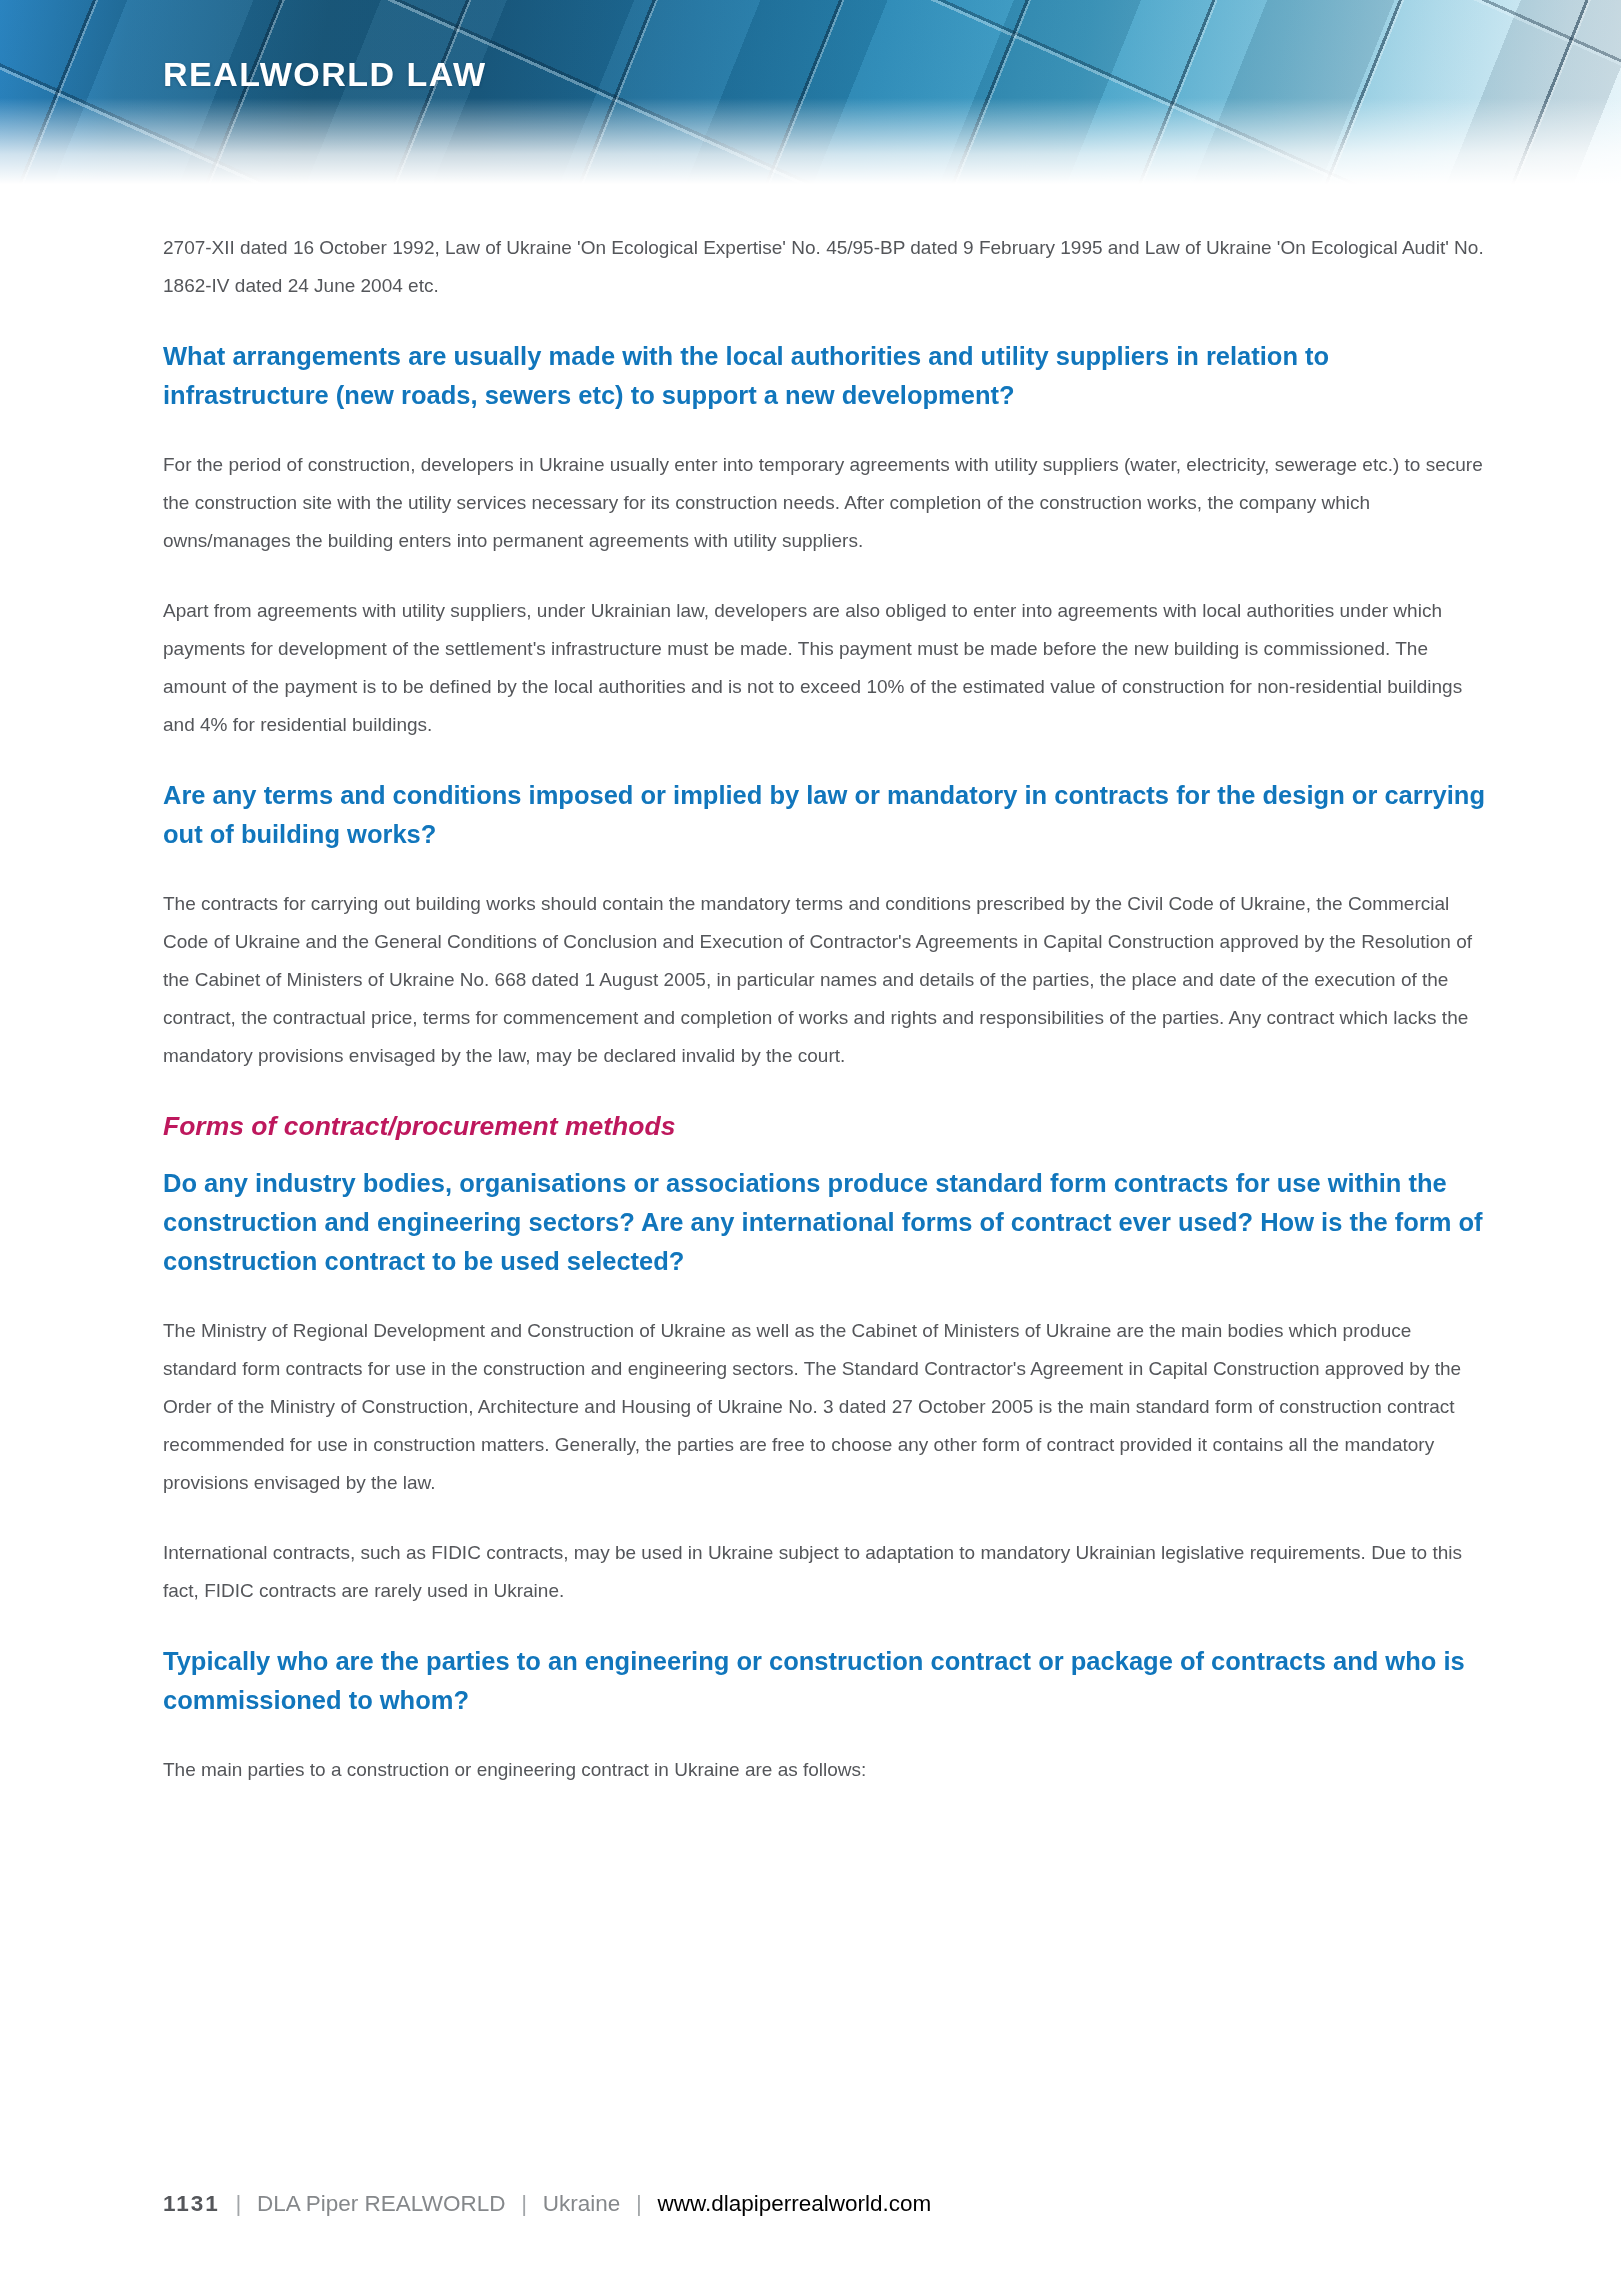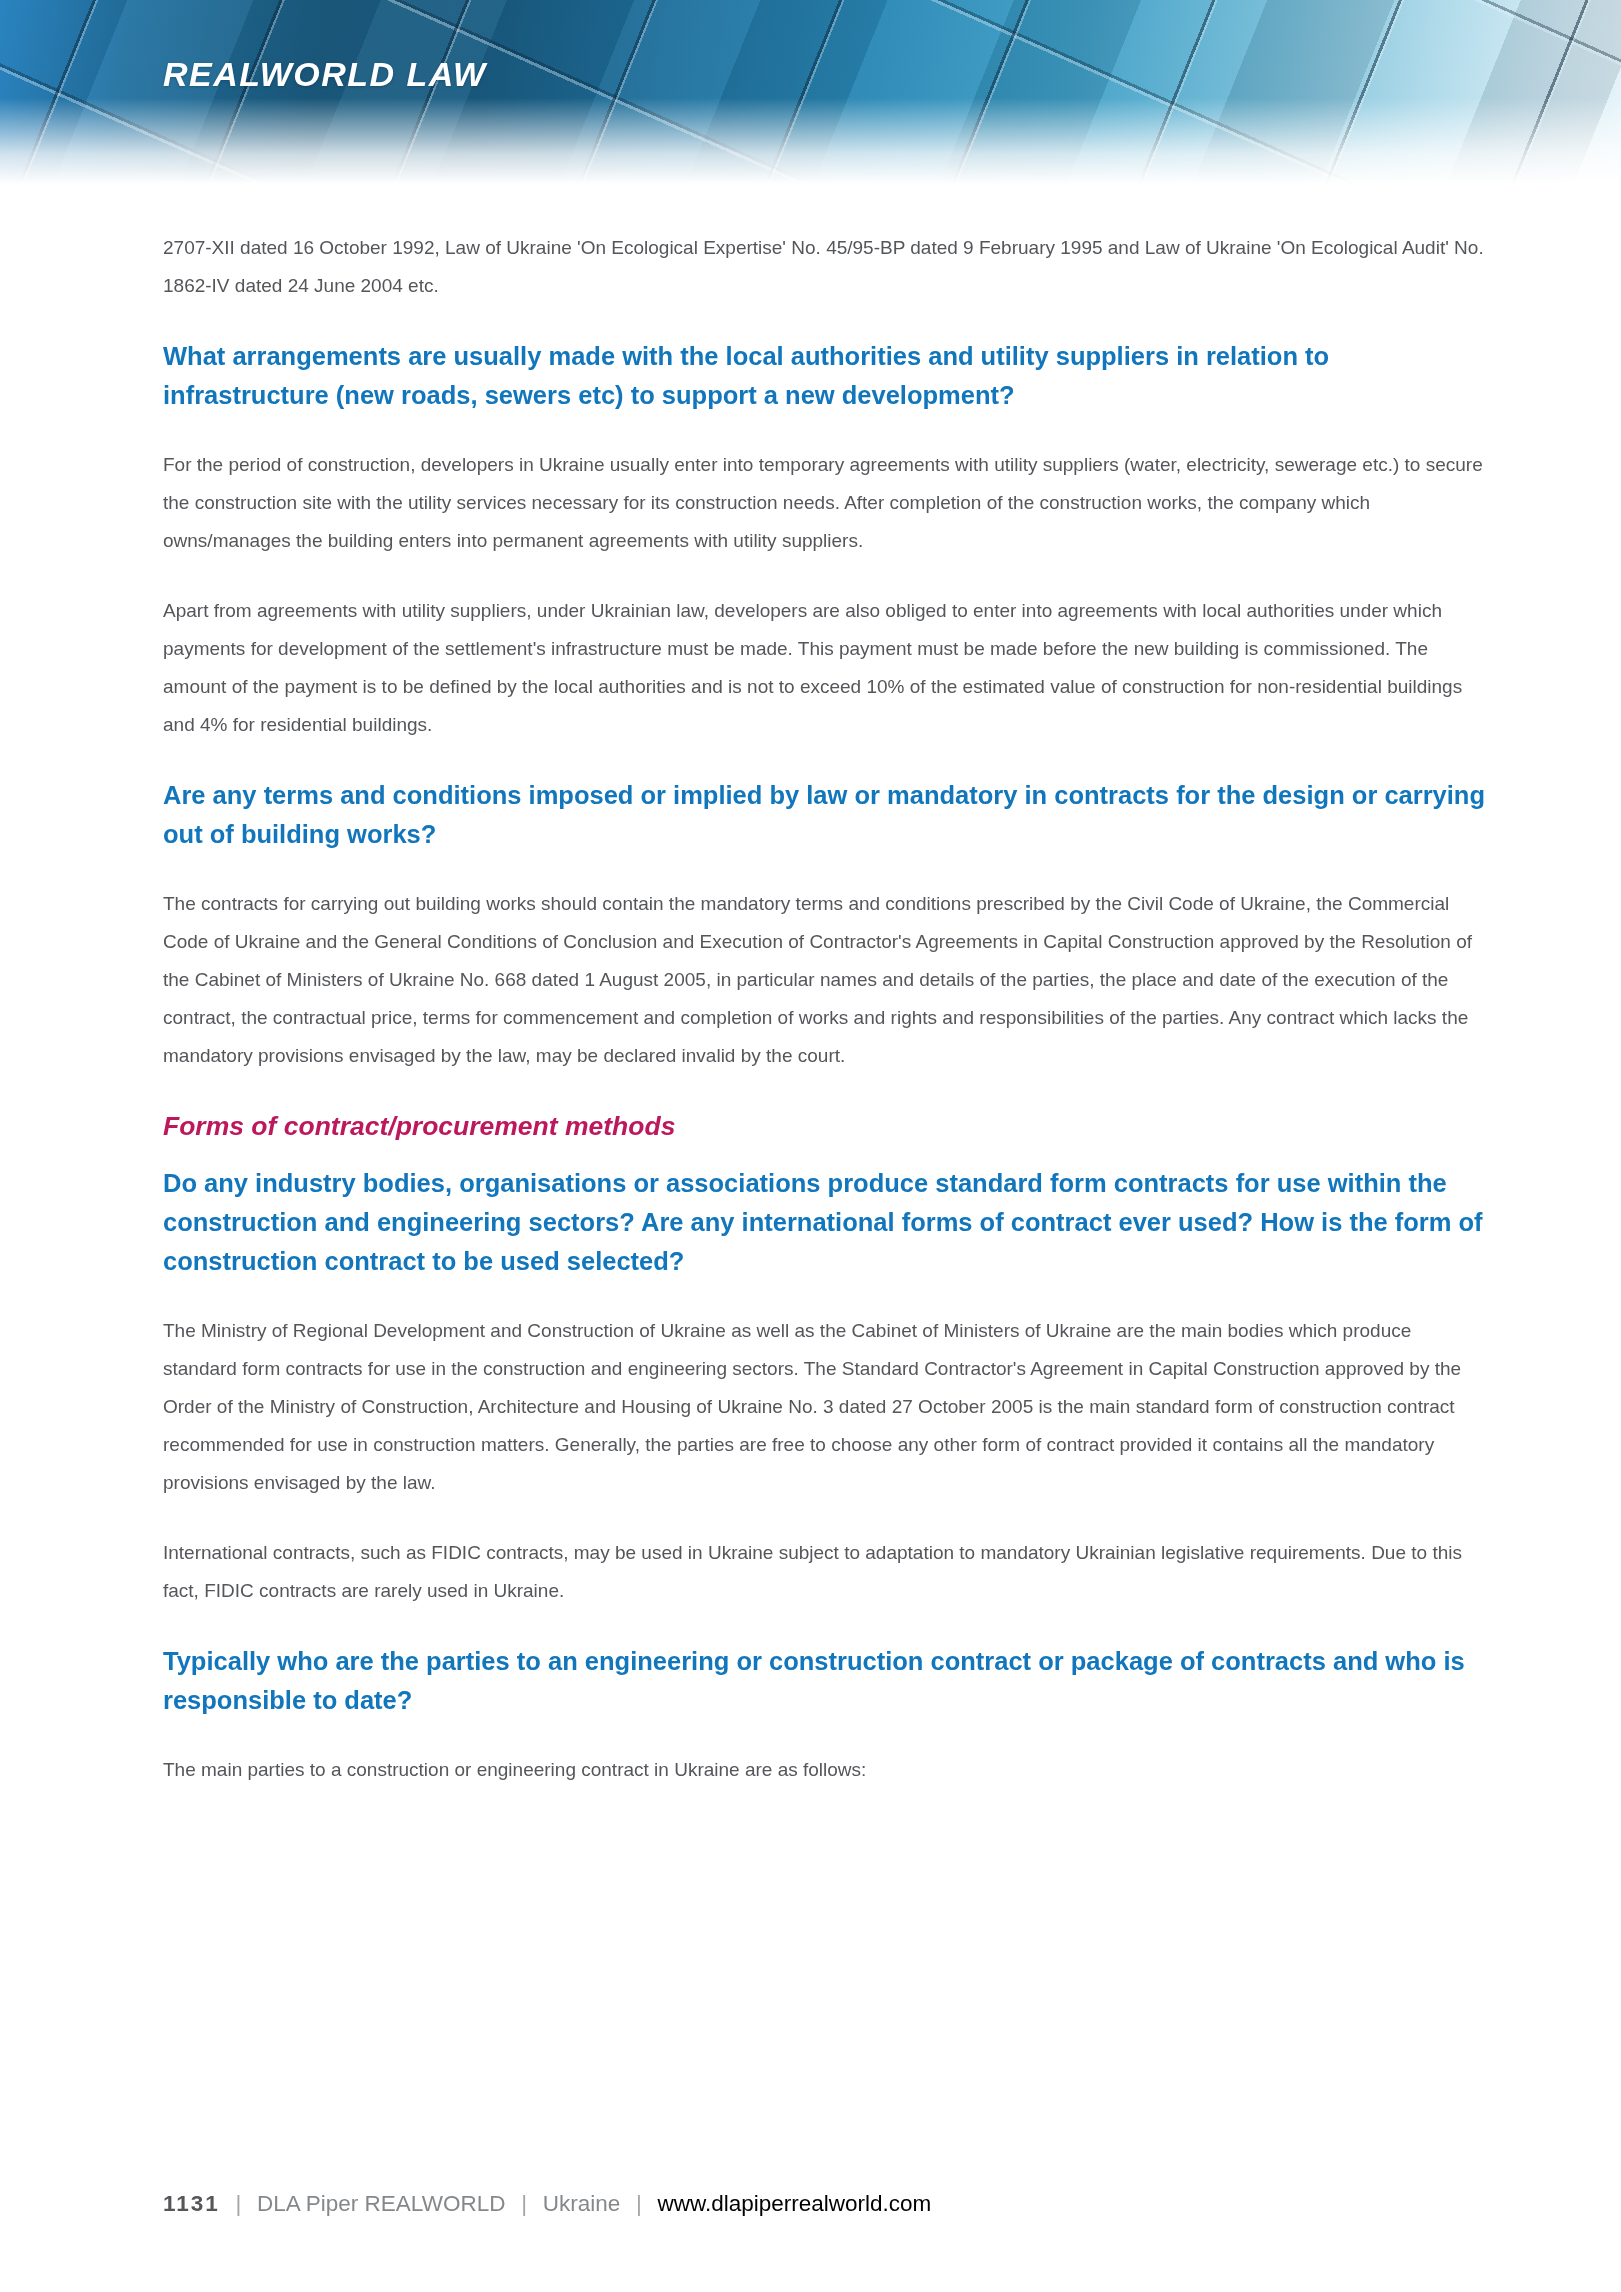--- a/index.html
+++ b/index.html
@@ -43,21 +43,20 @@
   }
   .brand {
     position:absolute;
     left:163px;
     top:55px;
     color:#ffffff;
     font-size:34px;
     font-weight:700;
     letter-spacing:1.5px;
     text-shadow:0 1px 2.9px rgba(0,40,70,0.35);
-    font-style:italic;
   }
 
   
   .content {
     padding:41px 133px 0 163px;
   }
   .content p.body {
     font-size:19px;
     line-height:38px;
     color:#54565a;
@@ -129,21 +128,21 @@
     <p class="body">The contracts for carrying out building works should contain the mandatory terms and conditions prescribed by the Civil Code of Ukraine, the Commercial Code of Ukraine and the General Conditions of Conclusion and Execution of Contractor's Agreements in Capital Construction approved by the Resolution of the Cabinet of Ministers of Ukraine No. 668 dated 1 August 2005, in particular names and details of the parties, the place and date of the execution of the contract, the contractual price, terms for commencement and completion of works and rights and responsibilities of the parties. Any contract which lacks the mandatory provisions envisaged by the law, may be declared invalid by the court.</p>
 
     <h3 class="section-sub">Forms of contract/procurement methods</h3>
 
     <h2 class="question">Do any industry bodies, organisations or associations produce standard form contracts for use within the construction and engineering sectors? Are any international forms of contract ever used? How is the form of construction contract to be used selected?</h2>
 
     <p class="body">The Ministry of Regional Development and Construction of Ukraine as well as the Cabinet of Ministers of Ukraine are the main bodies which produce standard form contracts for use in the construction and engineering sectors. The Standard Contractor's Agreement in Capital Construction approved by the Order of the Ministry of Construction, Architecture and Housing of Ukraine No. 3 dated 27 October 2005 is the main standard form of construction contract recommended for use in construction matters. Generally, the parties are free to choose any other form of contract provided it contains all the mandatory provisions envisaged by the law.</p>
 
     <p class="body">International contracts, such as FIDIC contracts, may be used in Ukraine subject to adaptation to mandatory Ukrainian legislative requirements. Due to this fact, FIDIC contracts are rarely used in Ukraine.</p>
 
-    <h2 class="question">Typically who are the parties to an engineering or construction contract or package of contracts and who is responsible to date?</h2>
+    <h2 class="question">Typically who are the parties to an engineering or construction contract or package of contracts and who is commissioned to whom?</h2>
 
     <p class="body">The main parties to a construction or engineering contract in Ukraine are as follows:</p>
   </div>
 
   <div class="footer">
     <span class="page-num">1131</span>
     <span class="sep">|</span>
     <span class="item">DLA Piper REALWORLD</span>
     <span class="sep">|</span>
     <span class="item">Ukraine</span>

